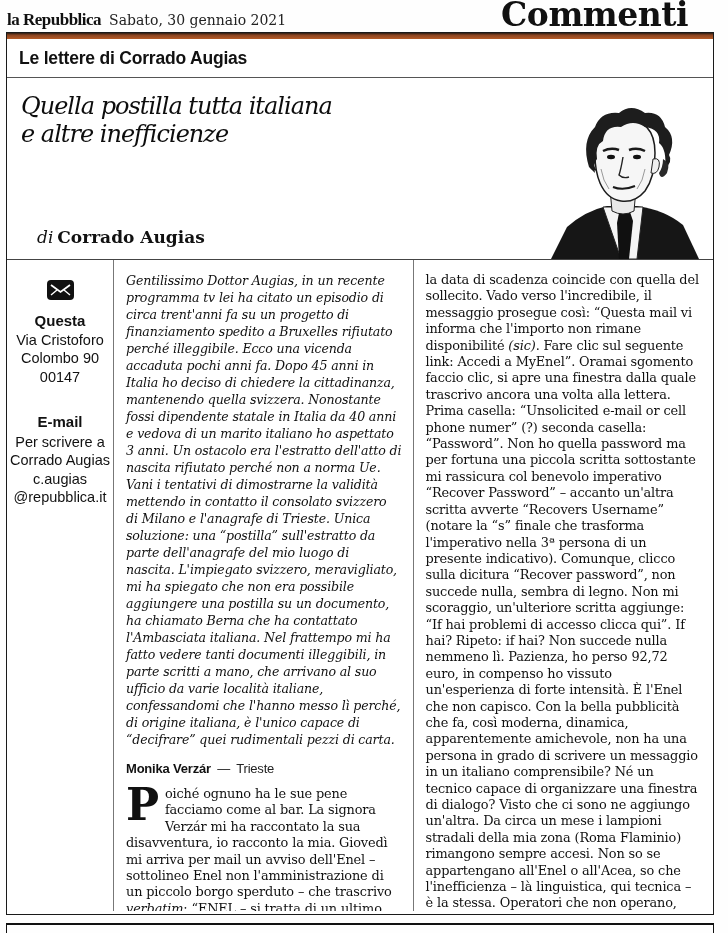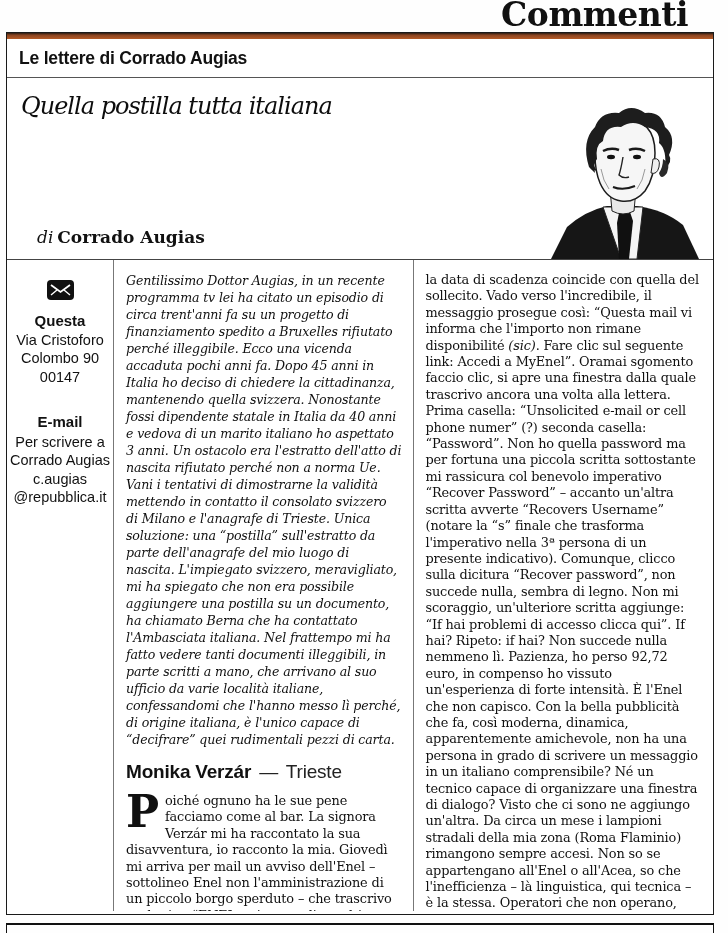--- a/index.html
+++ b/index.html
@@ -34,50 +34,55 @@
   .col-side { width:106px; flex:none; text-align:center; padding-top:20px; font-size:14.5px; line-height:1.28; }
   .col-side .icon-wrap { margin-bottom:6px; }
   .col-side .label { font-weight:bold; font-size:15px; margin-bottom:1px; }
   .side-block2 { margin-top:26px; }
   .col-mid { flex:1; border-left:1px solid #777; border-right:1px solid #777;
     padding:12px 11px 0 12px; }
   .col-right { flex:1; padding:12px 12px 0 12px; }
 
   .letter { font-family:"DejaVu Serif", serif; font-style:italic; font-size:12.6px;
     line-height:17px; letter-spacing:-0.15px; color:#101010; }
-  .signature { margin:13px 0 10px 0; font-size:19px; letter-spacing:-0.2px; }
+  .signature { margin:13px 0 10px 0; font-size:13px; letter-spacing:-0.2px; }
   .signature .sig-name { font-weight:bold; }
   .signature .sig-sep { margin:0 3px; color:#222; }
   .signature .sig-place { color:#222; }
 
   .reply { font-family:"DejaVu Serif", serif; font-size:12.9px; line-height:16.4px;
     letter-spacing:-0.15px; color:#101010; }
   .dropcap { float:left; font-family:"DejaVu Serif", serif; font-weight:bold;
     font-size:44px; line-height:34px; padding:2px 6px 0 0; }
   .it { font-style:italic; }
 
   
   .next-box { margin:8px 14px 0 6px; height:10px;
     border-top:2px solid #111; border-left:1.5px solid #111; border-right:1.5px solid #111; }
 </style>
 </head>
 <body>
 
 <div class="masthead">
+  <div class="mast-left">
+    <span class="logo">la Repubblica</span>
+    <span class="mast-date">Sabato, 30 gennaio 2021</span>
+  </div>
   <span class="mast-section">Commenti</span>
 </div>
 
 <div class="article-box">
   <div class="accent-bar"></div>
 
   <div class="kicker">Le lettere di Corrado Augias</div>
 
   <div class="title-block">
     <div class="headline">
       <div>Quella postilla tutta italiana</div>
+      <div>e altre inefficienze</div>
     </div>
     <div class="byline">
       <span class="di">di</span><span class="name">Corrado Augias</span>
     </div>
 
     <svg class="portrait" viewBox="0 0 178 162">
       <rect width="178" height="162" fill="#ffffff"></rect>
 
       <path d="M18,162 L34,130 Q52,114 74,109 L104,109 Q132,113 150,128 L166,162 Z" fill="#161616"></path>
 

